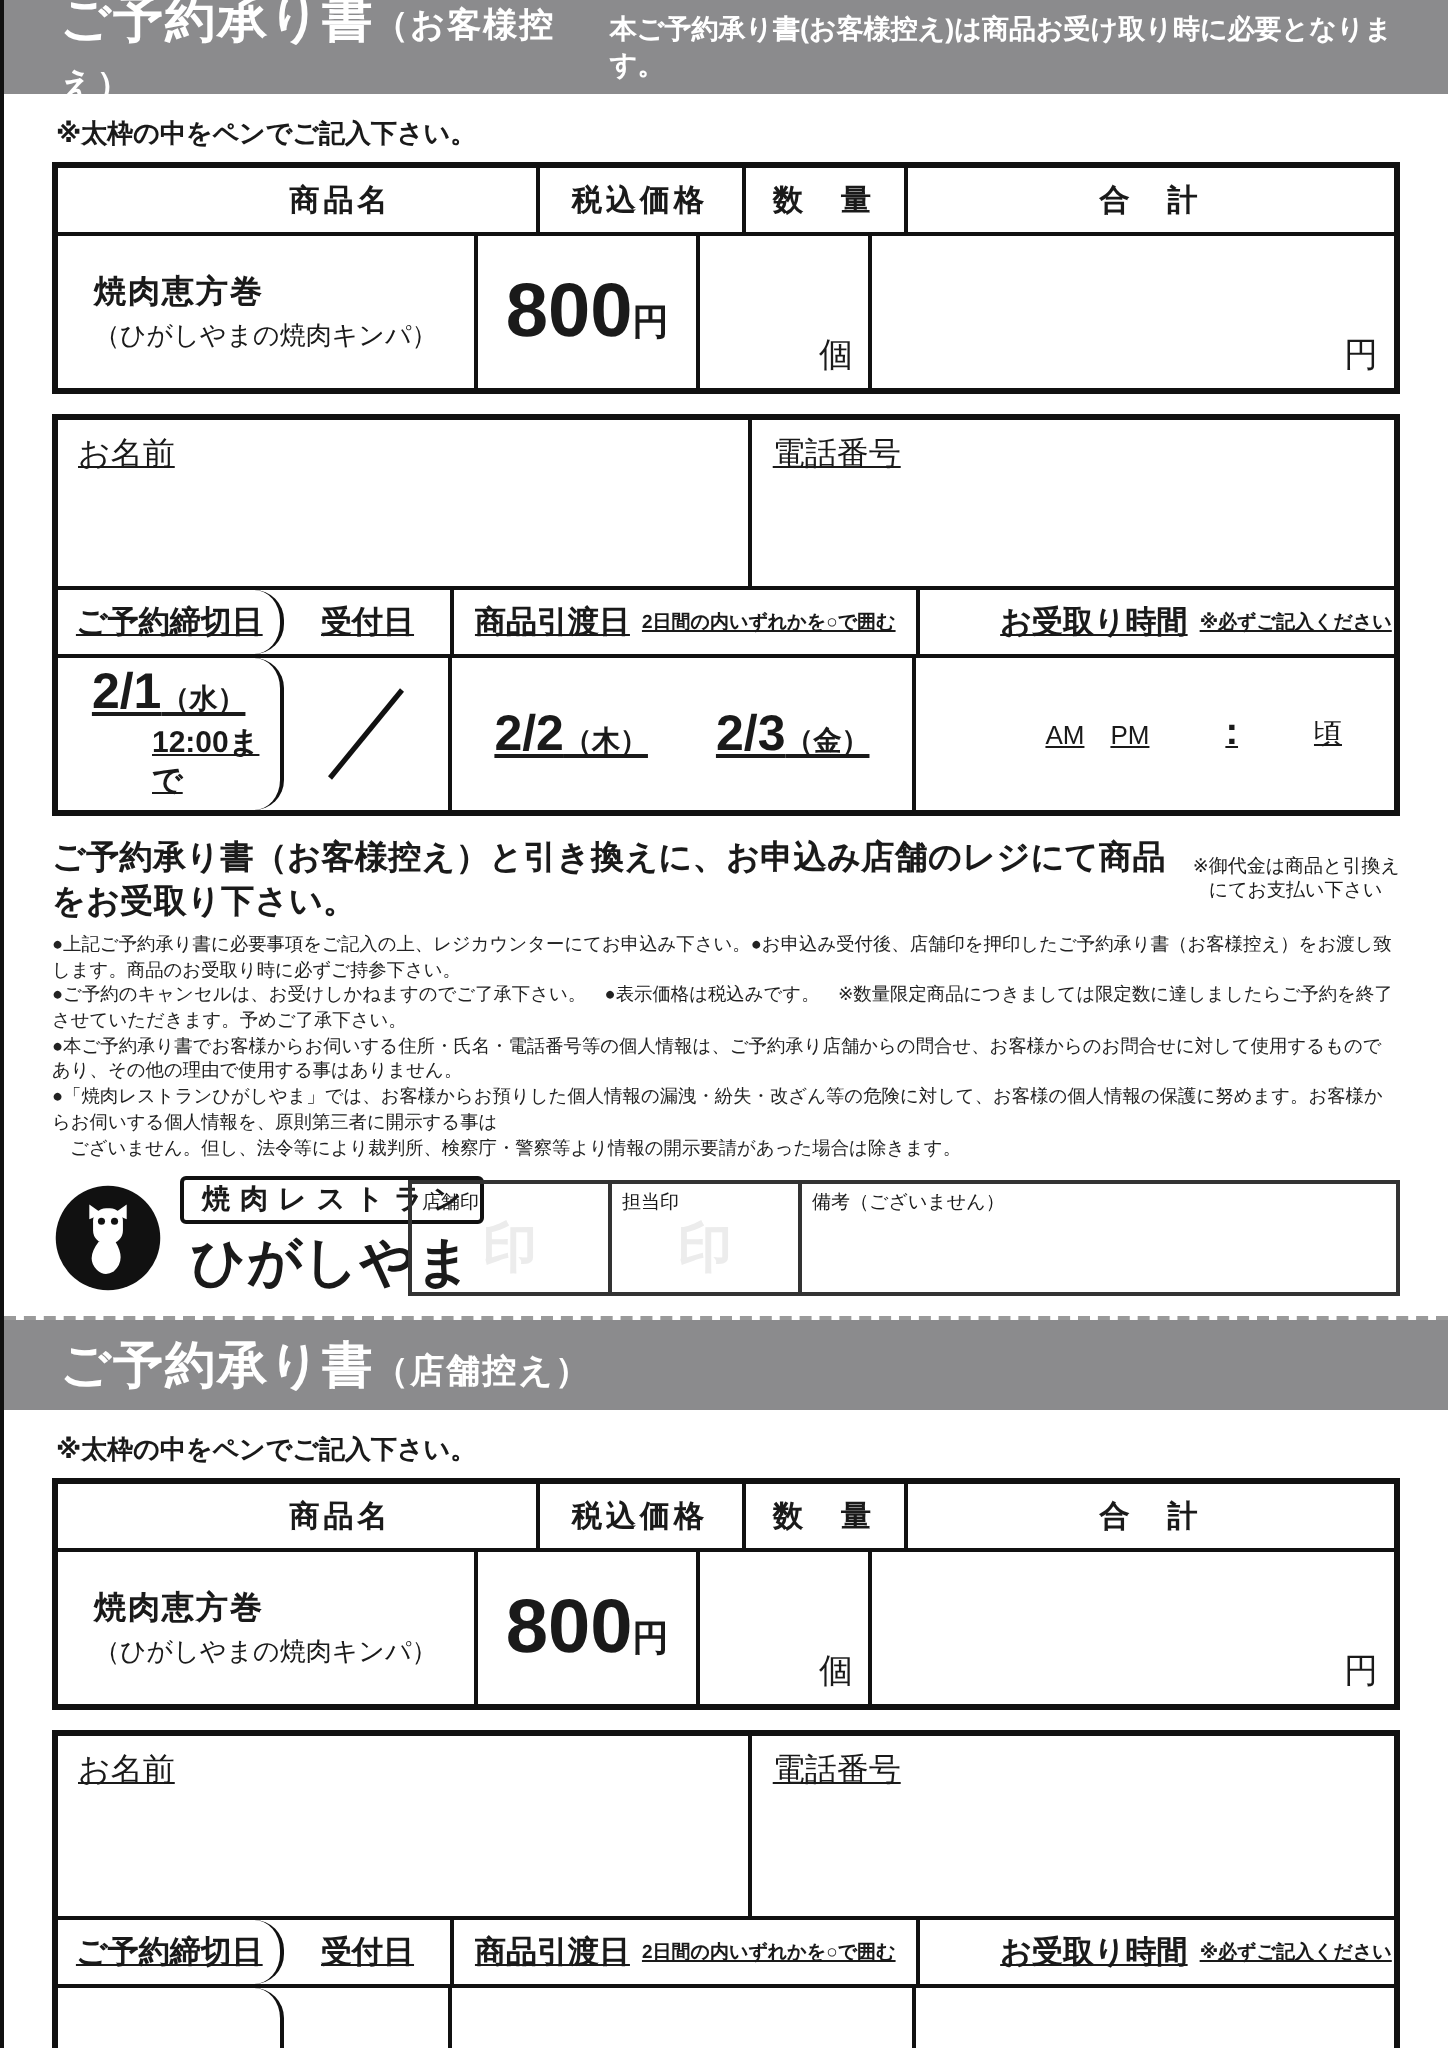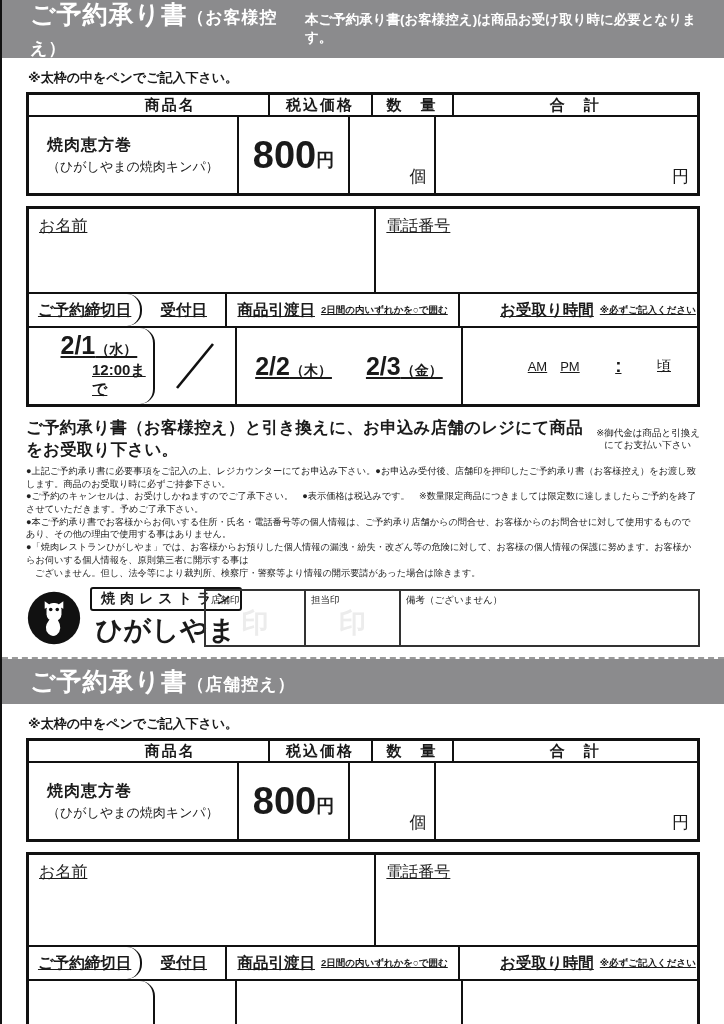--- a/index.html
+++ b/index.html
@@ -5,35 +5,35 @@
   * { margin:0; padding:0; box-sizing:border-box; }
   body {
     font-family: "Liberation Sans", "DejaVu Sans", sans-serif;
     background:#ffffff; color:#1a1a1a;
     width:724px;
   }
   .page { width:724px; border-left:2px solid #111; background:#fff; }
 
   
   .bar {
-    background:#8b8b8d; height:58px;
+    background:#8b8b8d; height:47px;
     display:flex; align-items:center;
     padding:0 14px 0 28px;
   }
   .bar .title { color:#fff; font-weight:bold; font-size:25px; letter-spacing:1px; }
   .bar .title .suffix { font-size:17px; font-weight:bold; }
   .bar .subtitle { color:#fff; font-size:13.5px; margin-left:auto; font-weight:bold; }
 
   .fill-note { font-size:13px; padding:11px 0 5px 26px; font-weight:600; }
 
   .inner { padding:0 24px; }
 
   
   .ptable { border:3px solid #111; display:flex; flex-direction:column; }
-  .ptable .hrow { display:flex; height:22px; border-bottom:2px solid #111;padding-left:44px; }
+  .ptable .hrow { display:flex; height:34px; border-bottom:2px solid #111;padding-left:44px; }
   .ptable .hrow .cell {
     display:flex; align-items:center; justify-content:center;
     font-size:15px; font-weight:600; letter-spacing:2px;
   }
   .ptable .brow { display:flex; height:76px; }
   .cell { border-right:2px solid #111; }
   .cell:last-child { border-right:none; }
   .w-prod { width:31.5%; } .w-price { width:16.5%; } .w-qty { width:13%; } .w-total { width:39%; }
 
   .prod-cell { display:flex; flex-direction:column; justify-content:center; padding-left:18px; }
@@ -51,21 +51,21 @@
   .row-name { height:85px; border-bottom:2px solid #111; }
   .row-name .cell { padding:7px 10px; font-size:16px; }
   .w-name { width:52%; } .w-phone { width:48%; }
   .row-head { height:34px; border-bottom:2px solid #111; }
   .row-head .cell {
     display:flex; align-items:center; justify-content:center;
     font-size:15.5px; font-weight:600;
   }
   .w-dl { width:18%;border-radius:15px; } .w-rc { width:13.5%; } .w-ho { width:37%; } .w-pu { width:31.5%;margin-left:39px; }
   .small-note { font-size:9.5px; font-weight:600; margin-left:6px; }
-  .row-val { height:76px;padding-left:16px; }
+  .row-val { height:76px; }
   .row-val .cell { display:flex; align-items:center; justify-content:center; }
   .dl-cell { flex-direction:column; }
   .dl-line1 { font-size:25px; font-weight:bold; line-height:1; }
   .dl-line1 .wd { font-size:14px; font-weight:bold; }
   .dl-line2 { font-size:15px; font-weight:bold; margin-top:3px;margin-left:47px; }
   .slash-svg { width:56px; height:60px; }
   .ho-cell { gap:34px; }
   .ho-date { font-size:25px; font-weight:bold; }
   .ho-date .wd { font-size:14px; font-weight:bold; }
   .pu-cell { justify-content:space-between !important; padding:0 26px; }

